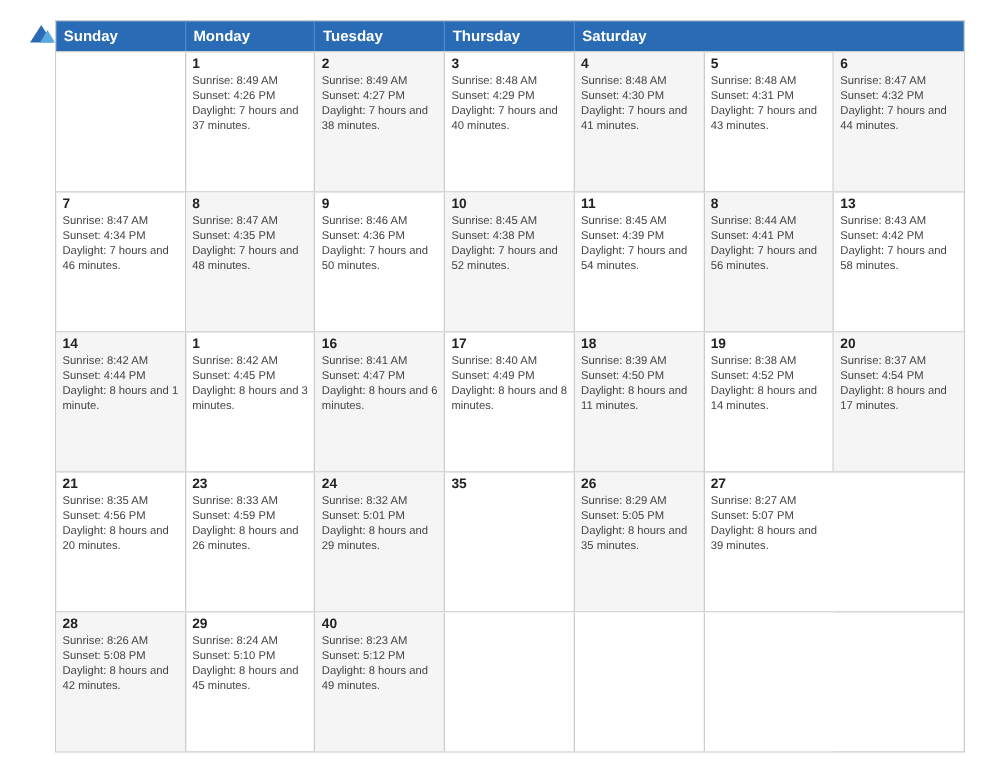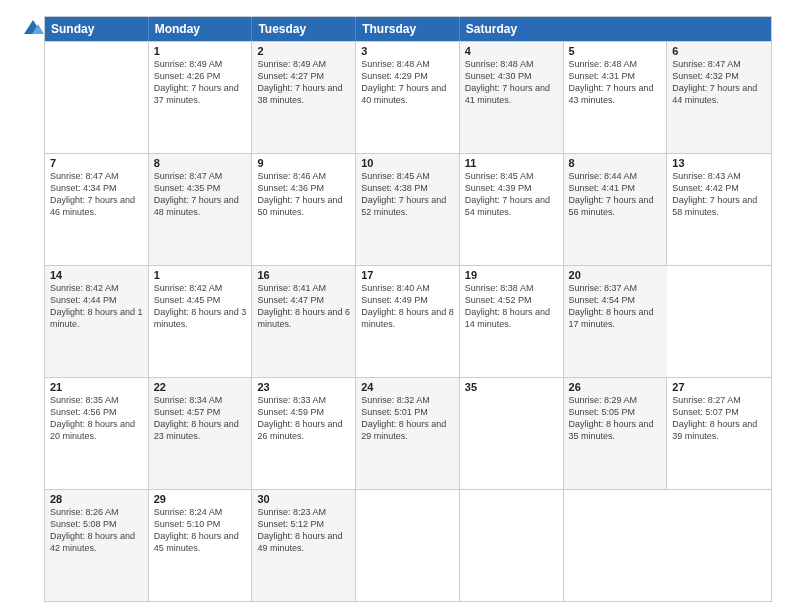--- a/index.html
+++ b/index.html
@@ -214,38 +214,38 @@
             <div class="day-info">Sunrise: 8:42 AM<br>Sunset: 4:45 PM<br>Daylight: 8 hours and 3 minutes.</div>
           </div>
           <div class="cal-cell shaded">
             <div class="day-num">16</div>
             <div class="day-info">Sunrise: 8:41 AM<br>Sunset: 4:47 PM<br>Daylight: 8 hours and 6 minutes.</div>
           </div>
           <div class="cal-cell">
             <div class="day-num">17</div>
             <div class="day-info">Sunrise: 8:40 AM<br>Sunset: 4:49 PM<br>Daylight: 8 hours and 8 minutes.</div>
           </div>
+          <div class="cal-cell shaded">
+            <div class="day-num">18</div>
+            <div class="day-info">Sunrise: 8:39 AM<br>Sunset: 4:50 PM<br>Daylight: 8 hours and 11 minutes.</div>
+          </div>
           <div class="cal-cell">
             <div class="day-num">19</div>
             <div class="day-info">Sunrise: 8:38 AM<br>Sunset: 4:52 PM<br>Daylight: 8 hours and 14 minutes.</div>
           </div>
           <div class="cal-cell shaded">
             <div class="day-num">20</div>
             <div class="day-info">Sunrise: 8:37 AM<br>Sunset: 4:54 PM<br>Daylight: 8 hours and 17 minutes.</div>
           </div>
         </div>
         <div class="cal-week">
           <div class="cal-cell">
             <div class="day-num">21</div>
             <div class="day-info">Sunrise: 8:35 AM<br>Sunset: 4:56 PM<br>Daylight: 8 hours and 20 minutes.</div>
           </div>
-          <div class="cal-cell shaded">
-            <div class="day-num">22</div>
-            <div class="day-info">Sunrise: 8:34 AM<br>Sunset: 4:57 PM<br>Daylight: 8 hours and 23 minutes.</div>
-          </div>
           <div class="cal-cell">
             <div class="day-num">23</div>
             <div class="day-info">Sunrise: 8:33 AM<br>Sunset: 4:59 PM<br>Daylight: 8 hours and 26 minutes.</div>
           </div>
           <div class="cal-cell shaded">
             <div class="day-num">24</div>
             <div class="day-info">Sunrise: 8:32 AM<br>Sunset: 5:01 PM<br>Daylight: 8 hours and 29 minutes.</div>
           </div>
           <div class="cal-cell">
             <div class="day-num">35</div>
@@ -262,21 +262,21 @@
         <div class="cal-week">
           <div class="cal-cell shaded">
             <div class="day-num">28</div>
             <div class="day-info">Sunrise: 8:26 AM<br>Sunset: 5:08 PM<br>Daylight: 8 hours and 42 minutes.</div>
           </div>
           <div class="cal-cell">
             <div class="day-num">29</div>
             <div class="day-info">Sunrise: 8:24 AM<br>Sunset: 5:10 PM<br>Daylight: 8 hours and 45 minutes.</div>
           </div>
           <div class="cal-cell shaded">
-            <div class="day-num">30</div>
+            <div class="day-num">40</div>
             <div class="day-info">Sunrise: 8:23 AM<br>Sunset: 5:12 PM<br>Daylight: 8 hours and 49 minutes.</div>
           </div>
           <div class="cal-cell empty"></div>
           <div class="cal-cell empty"></div>
           <div class="cal-cell empty"></div>
         </div>
       </div>
   </div>
 </div>
 

